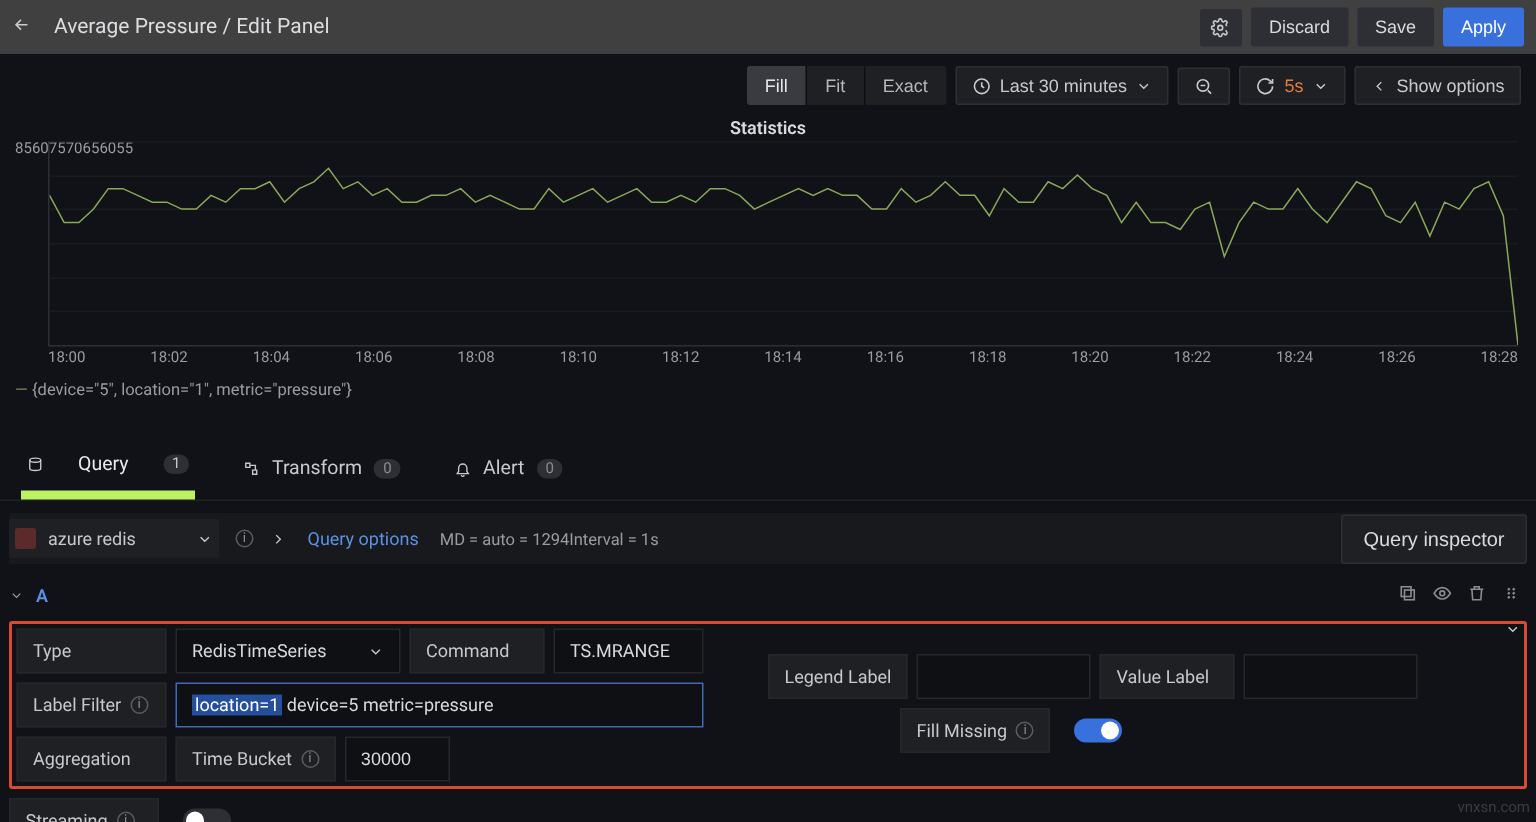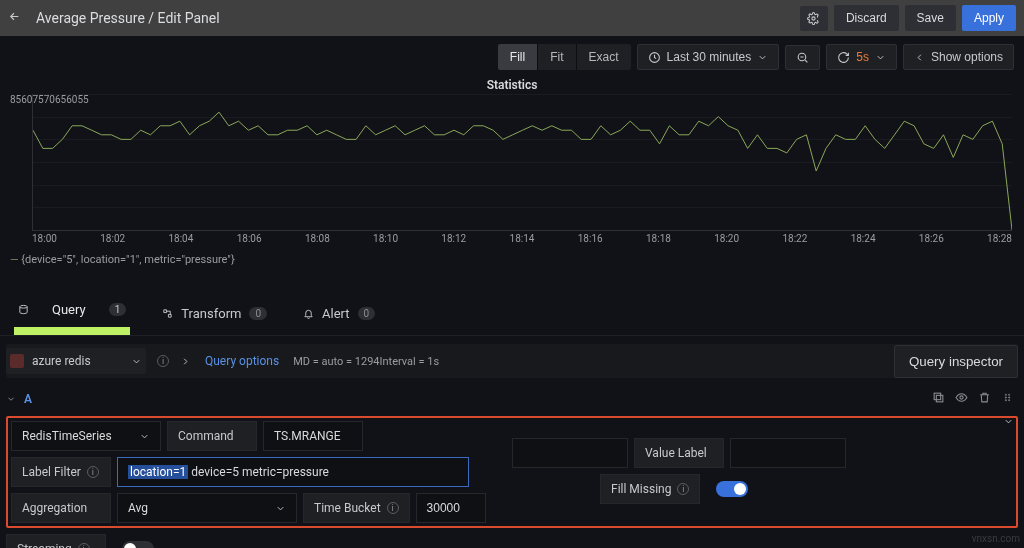--- a/index.html
+++ b/index.html
@@ -57,21 +57,21 @@
   .grid-h { position:absolute; left:0; right:0; border-top:1px solid #1a1b1e; }
   .x-axis { position:absolute; left:22px; right:2px; bottom:0; height:16px;
     display:flex; justify-content:space-between; font-size:10px; color:#9a9c9f; }
   .chart-legend { color:#9a9c9f; font-size:11px; padding:4px 10px 8px 10px; }
   .chart-legend .dash { color:#7a8c5b; }
   
   .tabs { display:flex; align-items:center; gap:28px; padding:8px 14px 0 14px;
     border-bottom:1px solid #202125; margin-top:12px; }
   .tab { display:flex; align-items:center; gap:8px; padding:8px 4px 10px; cursor:pointer;
     color:#c7c9cc; font-size:13px; }
-  .tab.active { border-bottom:8px solid #bef264; color:#e6e8ea;gap:23px; }
+  .tab.active { border-bottom:6px solid #bef264; color:#e6e8ea;gap:23px; }
   .pill { background:#2e2f34; color:#c7c9cc; font-size:10px; padding:1px 6px; border-radius:8px; }
   .pill.off { color:#8a8c90; }
   
   .opt-row {
     display:flex; align-items:center; background:#18191d;
     margin:8px 6px 0 6px; border-radius:2px; height:34px;
   }
   .ds-select {
     display:flex; align-items:center; gap:8px; background:#1f2024;
     padding:6px 4px; min-width:140px; border-radius:2px;
@@ -296,20 +296,21 @@
             <circle cx="9" cy="17" r="1.2" fill="#8a8c90"></circle>
             <circle cx="15" cy="17" r="1.2" fill="#8a8c90"></circle>
           </svg></span>
     </div>
   </div>
 
   <div class="qb-form">
     <div class="hl-box">
 
       <div class="form-row">
+        <div class="lbl">Type</div>
         <div class="field sel" style="width:150px">
           <span>RedisTimeSeries</span>
           <svg viewBox="0 0 24 24" class="ico-sm chev-icon">
               <path d="M6 9l6 6 6-6"></path>
             </svg>
         </div>
         <div class="lbl sm">Command</div>
         <div class="field sel" style="width:100px">
           <span>TS.MRANGE</span>
         </div>
@@ -320,41 +321,36 @@
           <span>Label Filter</span>
           <span class="info-i">i</span>
         </div>
         <div class="field" style="width:352px;border-color:#3a6bbf">
           <span class="selected-tok">location=1</span><span> device=5 metric=pressure</span>
         </div>
       </div>
 
       <div class="form-row" style="margin-bottom:0">
         <div class="lbl">Aggregation</div>
-        <div class="field sel" style="width:180px">
-          <span>Avg</span>
-          <svg viewBox="0 0 24 24" class="ico-sm chev-icon">
-              <path d="M6 9l6 6 6-6"></path>
-            </svg>
-        </div>
         <div class="lbl sm">
           <span>Time Bucket</span>
           <span class="info-i">i</span>
         </div>
         <input class="inp" style="width: 70px;" value="30000">
       </div>
     </div>
 
     <div style="position:absolute; left:506px; top:28px; right:4px;">
       <div style="display:flex;justify-content:flex-end">
         <svg viewBox="0 0 24 24" class="ico-sm chev-icon">
             <path d="M6 9l6 6 6-6"></path>
           </svg>
       </div>
       <div class="form-row" style="margin-top:11px">
+        <div class="lbl sm">Legend Label</div>
         <input class="inp" style="width: 116px;" value="">
         <div class="lbl sm">Value Label</div>
         <input class="inp" style="width: 116px;" value="">
       </div>
       <div class="form-row" style="margin-top:0">
         <div style="width:82px"></div>
         <div class="lbl sm">
           <span>Fill Missing</span>
           <span class="info-i">i</span>
         </div>

